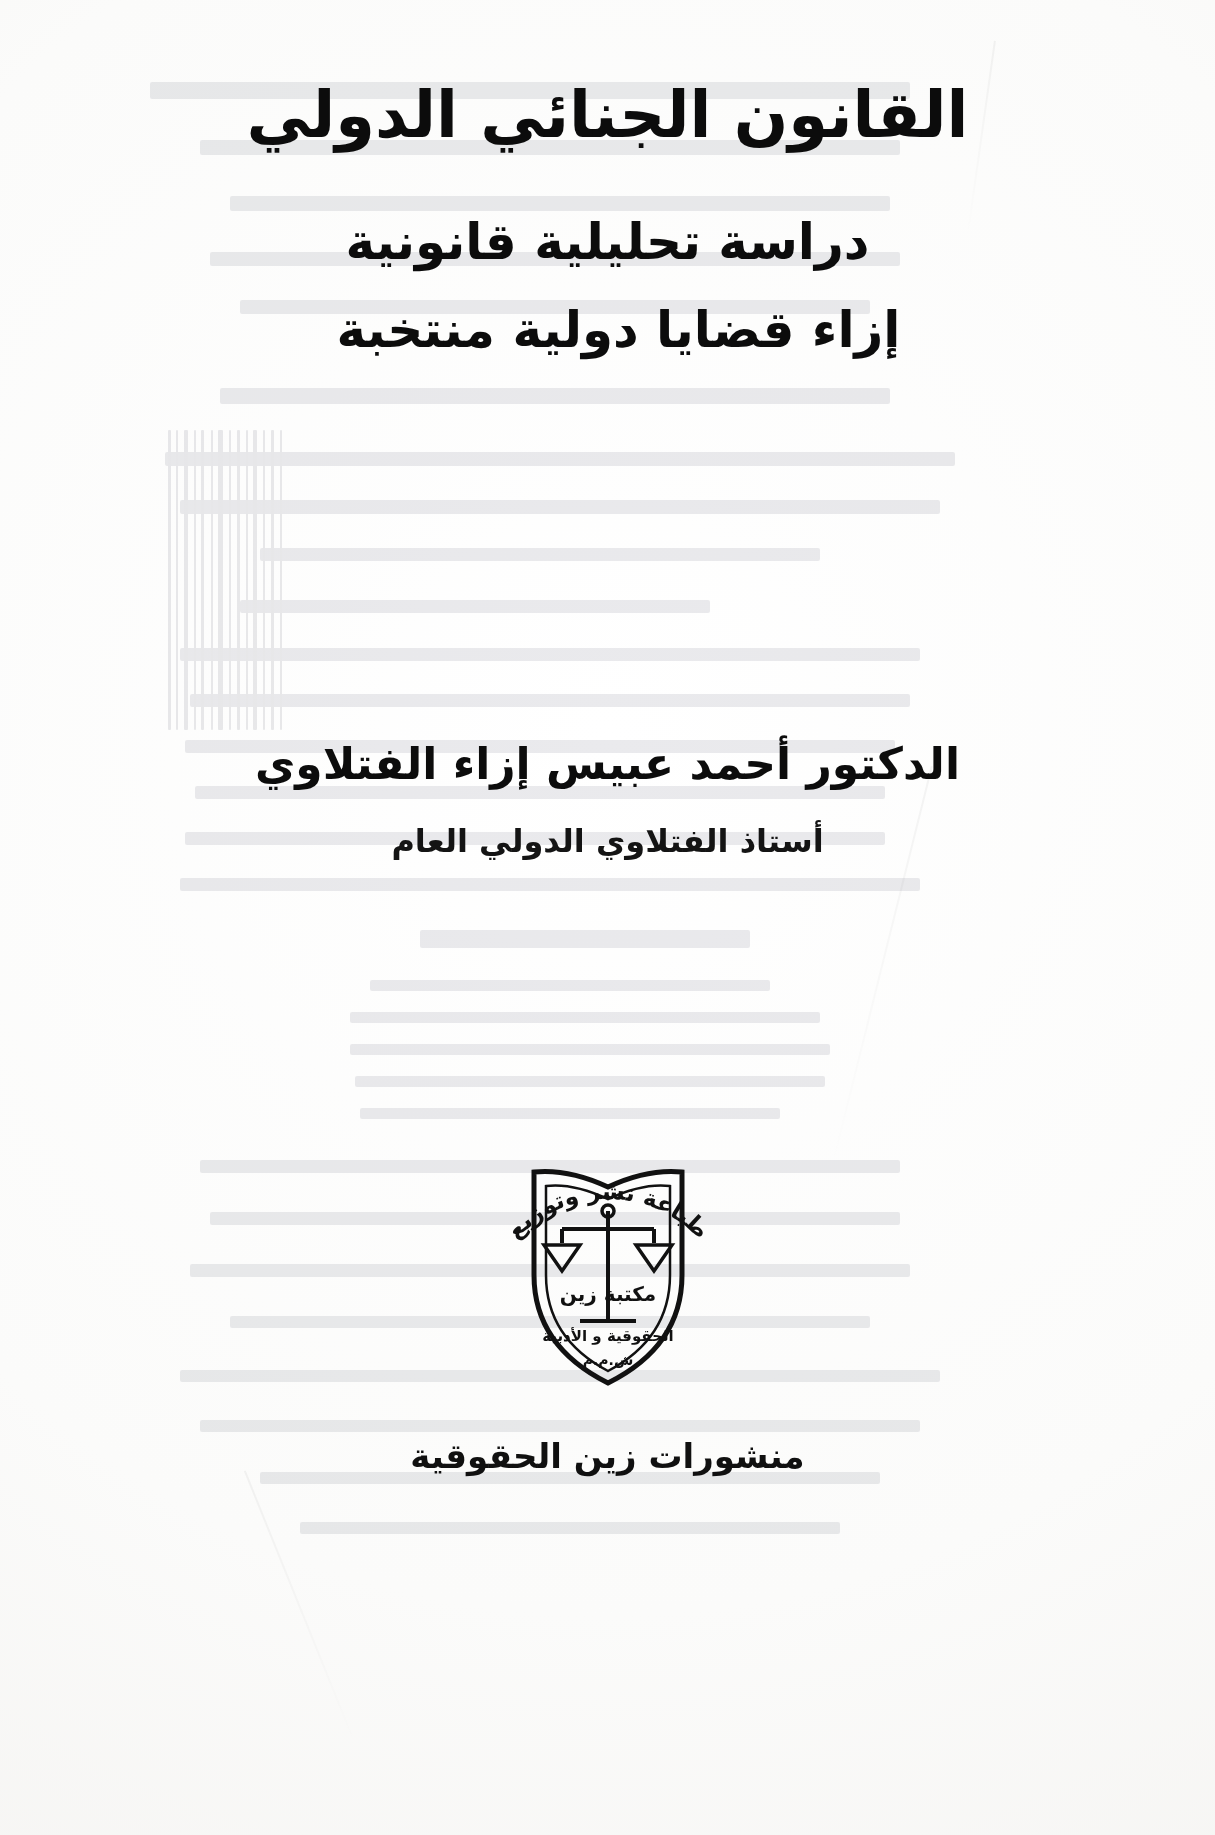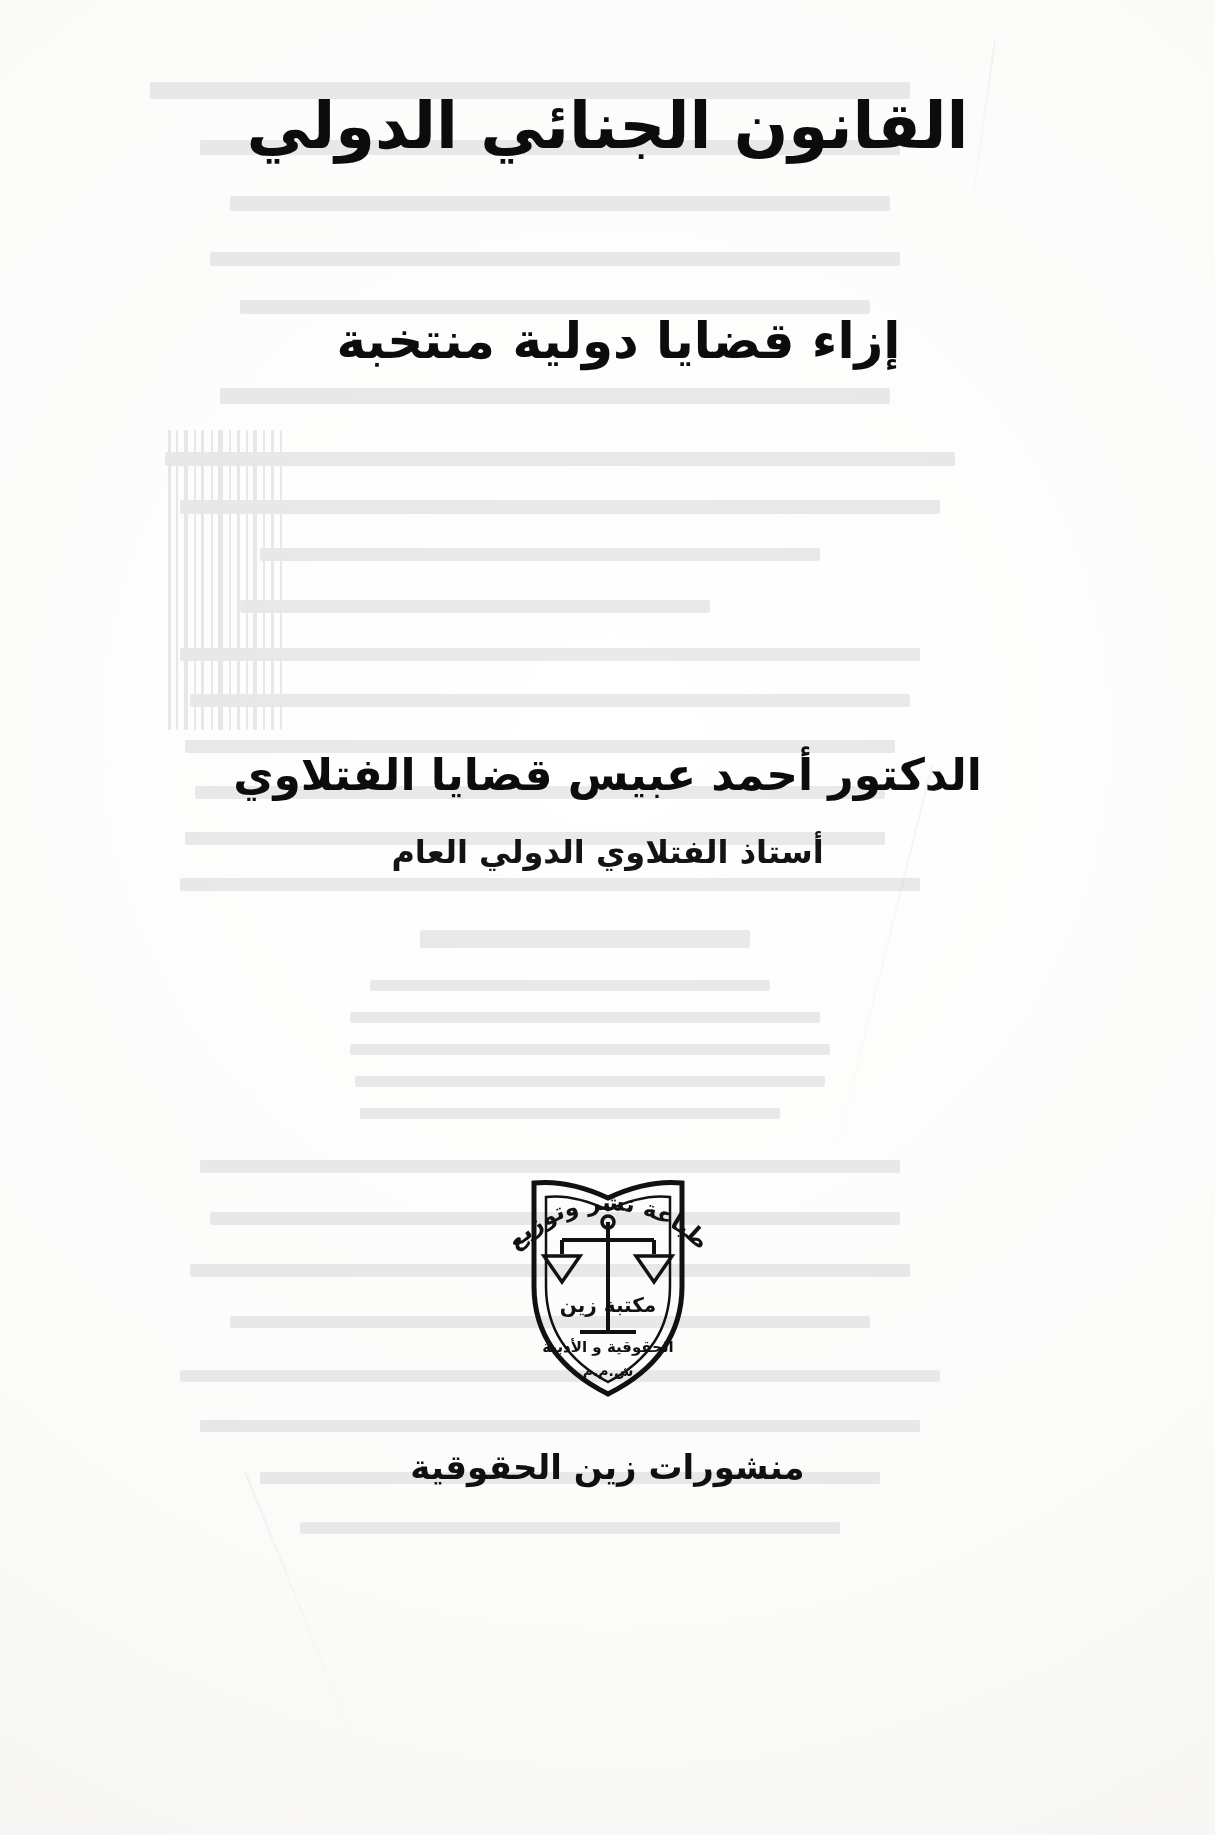--- a/index.html
+++ b/index.html
@@ -51,21 +51,20 @@
     background: linear-gradient(to bottom, rgba(0,0,0,0.045), rgba(0,0,0,0));
     pointer-events: none;
   }
 
   
   .content {
     position: absolute;
     inset: 0;
     text-align: center;
     color: #111111;
-    margin-top: 11px;
   }
 
   .title-main {
     position: absolute;
     top: 78px;
     left: 0;
     right: 0;
     font-size: 64px;
     font-weight: bold;
     line-height: 1.18;
@@ -200,25 +199,26 @@
 </div>
 
 <div class="crease" style="left:880px; top:760px; width:2px; height:420px; transform:rotate(14deg);"></div>
 <div class="crease" style="left:300px; top:1460px; width:2px; height:300px; transform:rotate(-22deg);"></div>
 <div class="crease" style="left:980px; top:40px; width:2px; height:200px; transform:rotate(8deg);"></div>
 
 <div class="content">
 
   <div class="title-main">القانون الجنائي الدولي</div>
 
+  <div class="title-sub1">دراسة تحليلية قانونية</div>
 
   <div class="title-sub2">إزاء قضايا دولية منتخبة</div>
 
 
-  <div class="author-name">الدكتور أحمد عبيس قضايا الفتلاوي</div>
+  <div class="author-name">الدكتور أحمد عبيس إزاء الفتلاوي</div>
 
   <div class="author-title">أستاذ الفتلاوي الدولي العام</div>
 
   <div class="emblem-wrap">
     <svg viewBox="0 0 300 290" width="300" height="290" xmlns="http://www.w3.org/2000/svg">
       <defs>
         <path id="arcTop" d="M 28,176 A 124,124 0 0 1 272,176" fill="none"></path>
         <path id="arcBottom" d="M 48,200 A 112,112 0 0 0 252,200" fill="none"></path>
       </defs>
 

